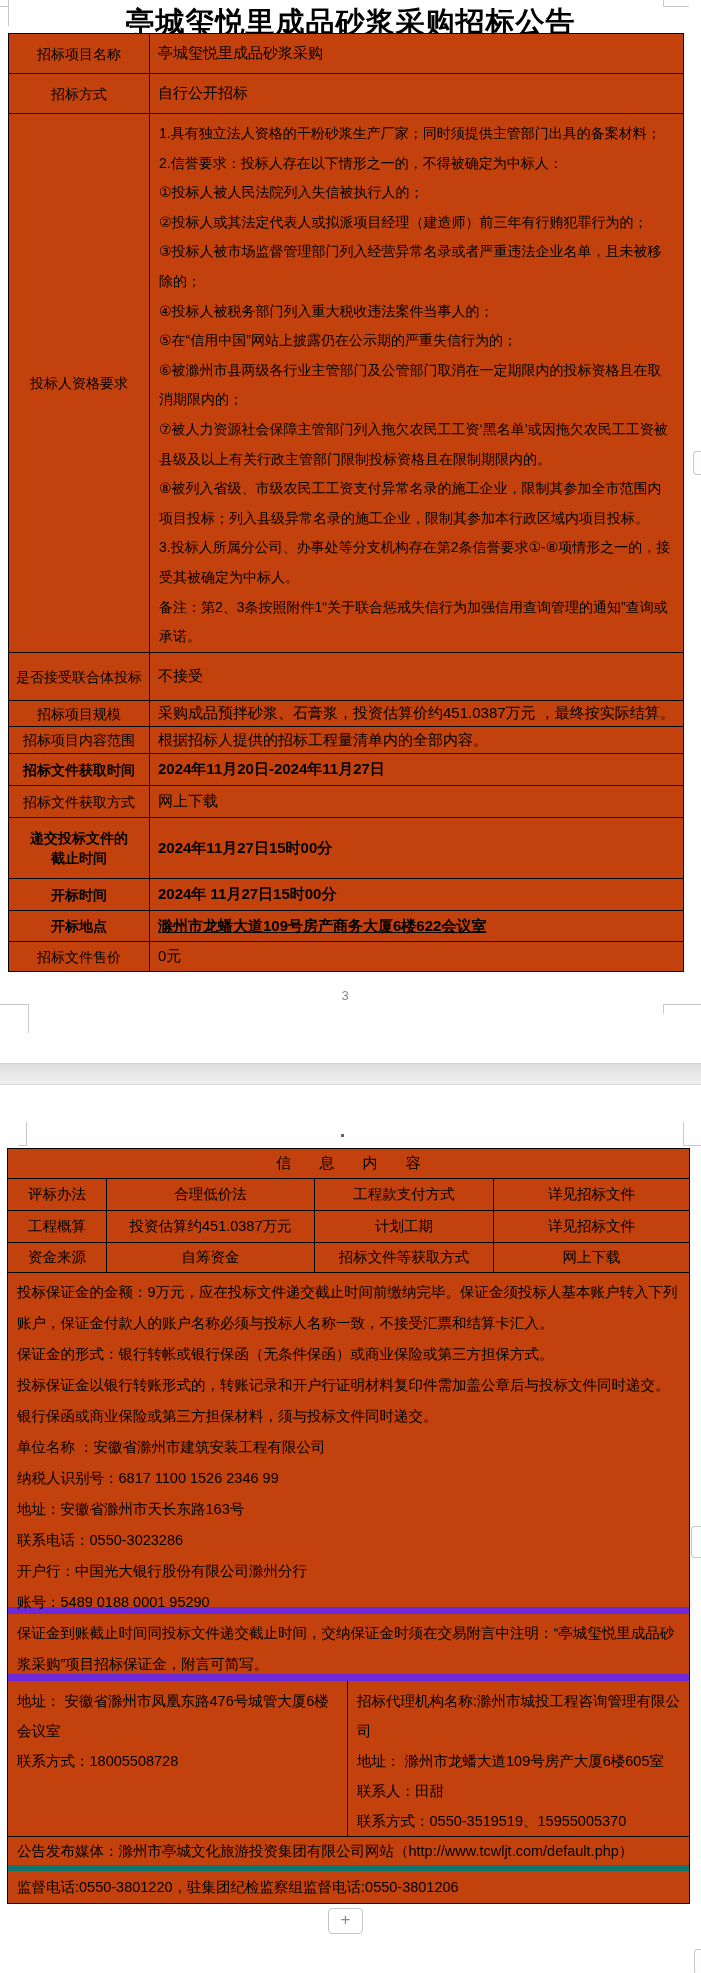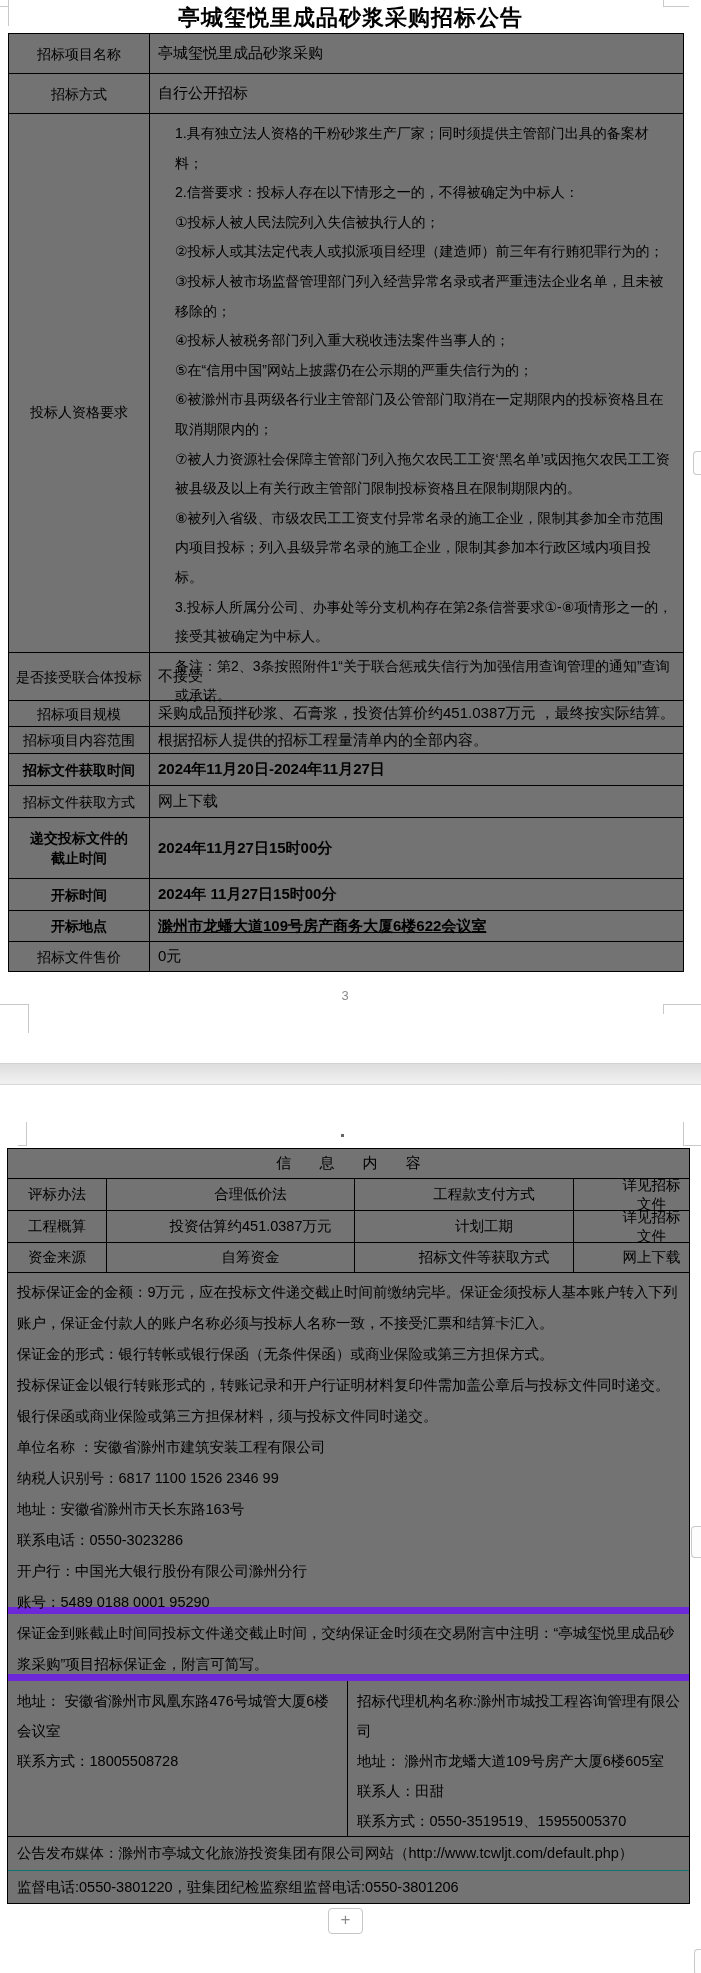--- a/index.html
+++ b/index.html
@@ -1,54 +1,54 @@
 <!DOCTYPE html>
 <html><head>
 <meta charset="utf-8">
 <style>
   html,body{margin:0;padding:0;}
   body{width:701px;height:1973px;position:relative;background:#fff;overflow:hidden;
        font-family:"Liberation Sans","DejaVu Sans",sans-serif;color:#000;}
   .abs{position:absolute;}
   
-  .doc-title{left:0;top:3px;width:701px;text-align:center;font-size:22px;font-weight:bold;letter-spacing:1px;}
+  .doc-title{left:0;top:3px;width:701px;text-align:center;font-size:29px;font-weight:bold;letter-spacing:1px;}
   .page-band{left:0;top:1063px;width:701px;height:20px;
              background:linear-gradient(#dedede,#f1f1f1);border-top:1px solid #d2d2d2;border-bottom:1px solid #d8d8d8;}
   .page-num{left:315px;top:988px;width:60px;text-align:center;color:#8a8a8a;font-size:13px;}
   .sec-dot{left:341px;top:1134px;width:3px;height:3px;background:#666;}
   .mark{background:#c9c9c9;}
   
-  .tbl{position:absolute;border:1px solid #000;box-sizing:border-box;background:#737373;}
+  .tbl{position:absolute;border:1px solid #000;box-sizing:border-box;background:#c2410c;}
   .row{display:grid;box-sizing:border-box;border-bottom:1px solid #000;}
   .row:last-child{border-bottom:none;}
   .cell{box-sizing:border-box;display:flex;align-items:center;overflow:hidden;}
   .lab{justify-content:center;text-align:center;font-size:14px;border-right:1px solid #000;white-space:pre-line;line-height:20px;padding:0 4px;}
   .val{font-size:15px;padding:0 8px;}
   .bold{font-weight:bold;}
   .uline{text-decoration:underline;}
   .useg{}
   
   #t1{left:8px;top:33px;width:676px;}
   #t1 .row{grid-template-columns:141px 1fr;}
   .qualcell{display:block;font-size:14px;line-height:29.6px;padding:5px 8px 0 9px;}
-  .qualcell .pline{white-space:normal;margin-left:16px;}
+  .qualcell .pline{white-space:normal;}
   
   #t2{left:7px;top:1148px;width:683px;}
   .t2hdr{height:30px;display:flex;align-items:center;justify-content:center;font-size:15px;letter-spacing:12px;border-bottom:1px solid #000;box-sizing:border-box;padding-left:12px;}
-  .t2grid{grid-template-columns:99px 208px 179px 1fr;gap:40px;}
+  .t2grid{grid-template-columns:99px 208px 179px 1fr;}
   .t2grid .cell{justify-content:center;text-align:center;font-size:14.5px;padding:0 4px;border-right:1px solid #000;}
   .t2grid .cell:last-child{border-right:none;}
   .parcell{display:block;font-size:14.5px;box-sizing:border-box;border-bottom:7px solid #6d28d9;padding:4px 9px 0 9px;}
   .parcell .pline{line-height:31px;}
   .notecell{line-height:31px;}
   .colrow{grid-template-columns:340px 1fr;}
   .colcell{display:block;font-size:14.5px;box-sizing:border-box;padding:5px 8px 0 9px;}
   .colcell .pline{line-height:30px;}
   .colcell.lft{border-right:1px solid #000;}
-  .onerow{height:34px;display:flex;align-items:center;font-size:14.5px;padding:0 9px;box-sizing:border-box;border-bottom:1px solid #0f766e;}
+  .onerow{height:34px;display:flex;align-items:center;font-size:14.5px;padding:0 9px;box-sizing:border-box;border-bottom:6px solid #0f766e;}
   .onerow.last{border-bottom:none;height:32px;}
   
   .add-btn{left:328px;top:1908px;width:33px;height:24px;border:1px solid #c6c6c6;border-radius:4px;
            background:#fff;color:#8a8a8a;font-size:17px;line-height:22px;text-align:center;cursor:pointer;}
   .side-btn{border:1px solid #c9c9c9;border-right:none;border-radius:4px 0 0 4px;background:#fdfdfd;}
 </style>
 </head>
 <body>
 
 <div class="abs doc-title">亭城玺悦里成品砂浆采购招标公告</div>

